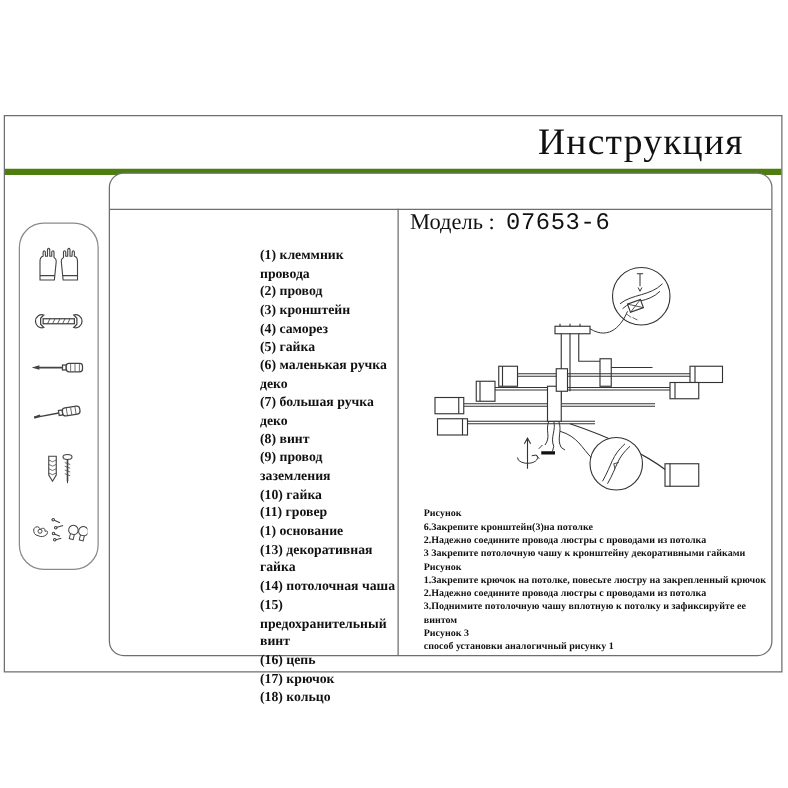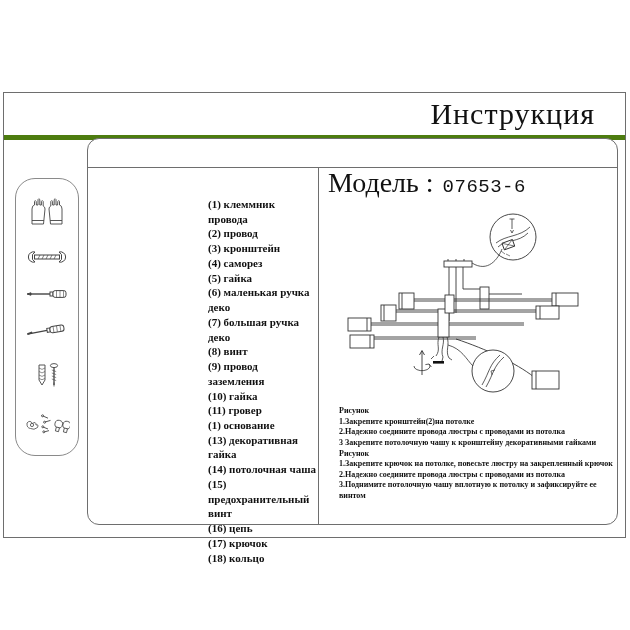--- a/index.html
+++ b/index.html
@@ -20,21 +20,21 @@
                  box-sizing:border-box;padding:1px;background:#fff;display:flex;flex-direction:column;}
   .fig-section{border:1px solid #8a8a8a;border-radius:5px;margin:1px;background:#fff;}
   .figbox{border:1px solid #6e6e6e;margin:3px 3px 1px;background:#fff;}
   .figbox svg{display:block;width:100%;height:auto;}
   .fig-caption{text-align:center;font-size:9px;font-weight:bold;line-height:12px;padding-bottom:1px;}
   
   .parts-list{position:absolute;left:120px;top:58px;width:108px;font-size:11px;font-weight:bold;line-height:1.34;}
   .part-item{margin:0;}
   
   .model-row{position:absolute;left:240px;top:28px;display:flex;align-items:baseline;gap:9px;}
-  .model-label{font-size:28px;}
+  .model-label{font-size:18px;}
   .model-value{font-size:19px;font-family:Liberation Mono, monospace;letter-spacing:0.5px;}
   .chandelier{position:absolute;left:238px;top:60px;}
   .instructions{position:absolute;left:251px;top:267px;width:275px;font-size:8px;font-weight:bold;line-height:1.33;}
   .instr-line{margin:0;}
   svg{shape-rendering:geometricPrecision;}
   .co{fill:#fff;stroke:#333;stroke-width:0.7;}
   .cot{font-size:4.6px;font-weight:bold;fill:#111;font-family:"Liberation Serif",serif;}
 </style>
 </head>
 <body>
@@ -370,24 +370,26 @@
         <path d="M175,52 l4,3 M180,55 l4,2" stroke-width="0.6"></path>
 
         <circle cx="167" cy="172" r="21" fill="#fff"></circle>
         <path d="M122,146 C136,150 140,160 147,167" stroke-width="0.8"></path>
         <path d="M156,186 C164,172 163,166 174,156 M160,188 C168,174 167,168 178,158" stroke-width="0.8"></path>
         <path d="M165,172 l4,-1 M165,172 l1,4" stroke-width="0.7"></path>
       </svg>
 
       <div class="instructions">
         <div class="instr-line">Рисунок</div>
-        <div class="instr-line">1.Закрепите кронштейн(2)на потолке</div>
+        <div class="instr-line">6.Закрепите кронштейн(3)на потолке</div>
         <div class="instr-line">2.Надежно соедините провода люстры с проводами из потолка</div>
         <div class="instr-line">3 Закрепите потолочную чашу к кронштейну декоративными гайками</div>
         <div class="instr-line">Рисунок</div>
         <div class="instr-line">1.Закрепите крючок на потолке, повесьте люстру на закрепленный крючок</div>
         <div class="instr-line">2.Надежно соедините провода люстры с проводами из потолка</div>
         <div class="instr-line">3.Поднимите потолочную чашу вплотную к потолку и зафиксируйте ее винтом</div>
+        <div class="instr-line">Рисунок 3</div>
+        <div class="instr-line">способ установки аналогичный рисунку 1</div>
       </div>
     </div>
 
   </div>
 </div>
 
 </body></html>

